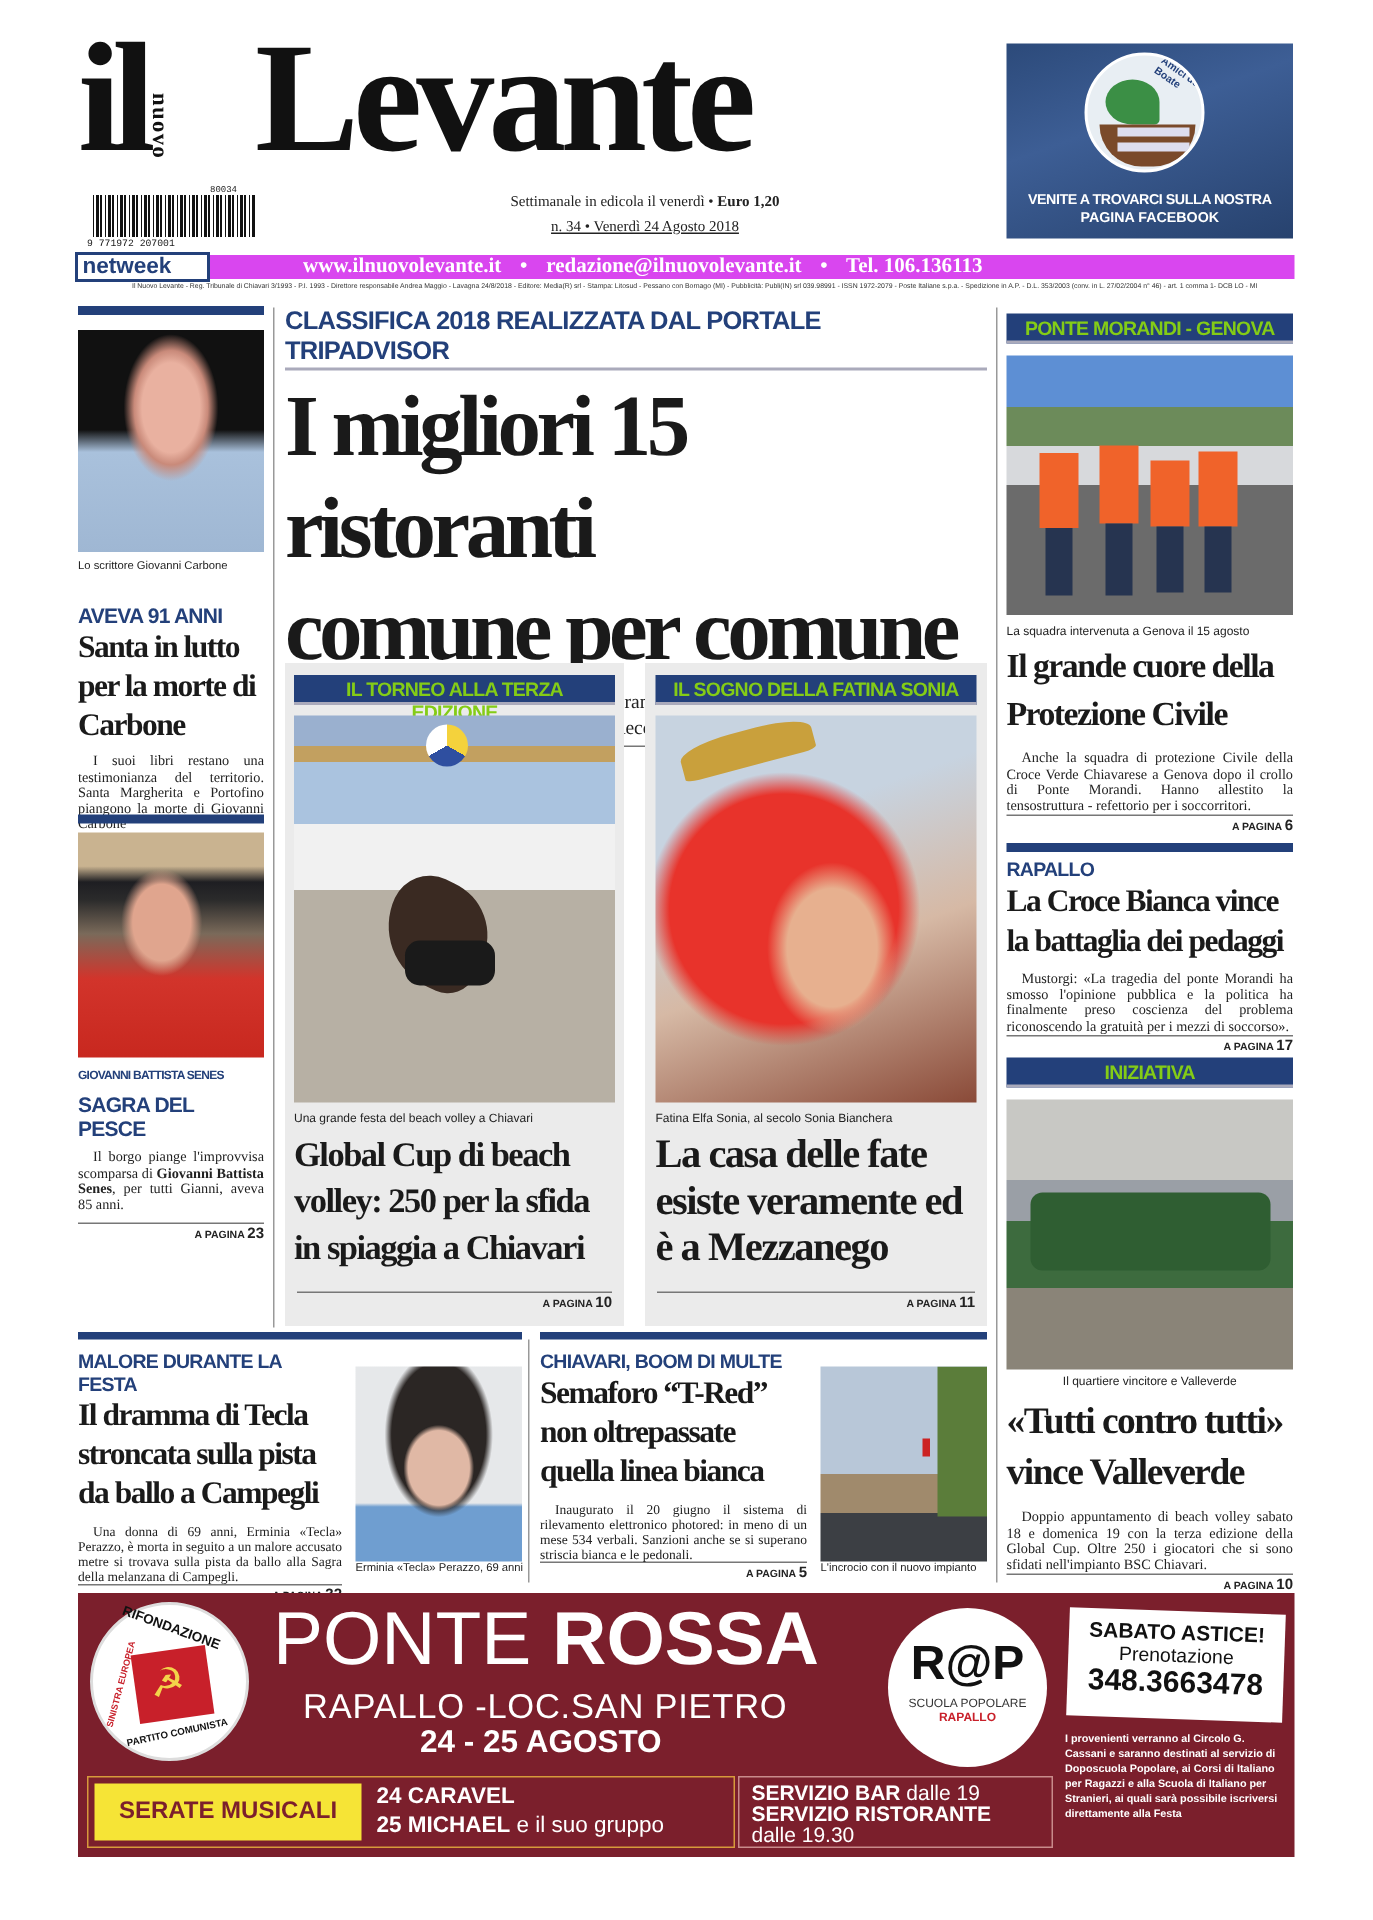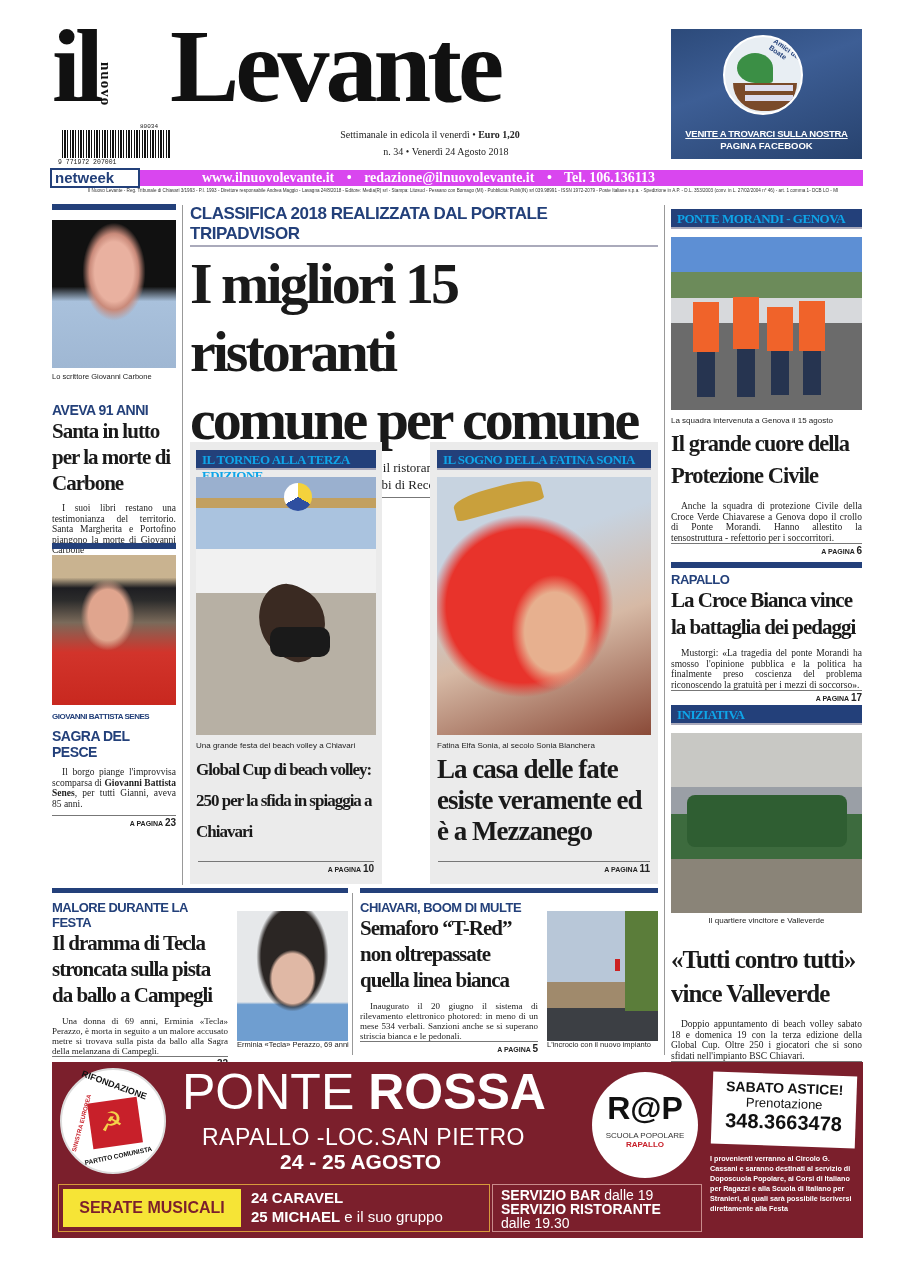--- a/index.html
+++ b/index.html
@@ -5,21 +5,21 @@
   * { box-sizing: border-box; margin: 0; padding: 0; }
   body { width: 915px; height: 1280px; background: #ffffff; font-family: "Liberation Serif", serif; color: #1a1a1a; position: relative; overflow: hidden; }
   .abs { position: absolute; }
   .serifhead { font-family: "Liberation Serif", serif; font-weight: bold; letter-spacing: -1px; color: #1a1a1a; }
   .kicker { font-family: "Liberation Sans", sans-serif; font-weight: bold; color: #23407a; text-transform: uppercase; letter-spacing: -0.5px; }
   .caption { font-family: "Liberation Sans", sans-serif; font-size: 8px; color: #222; font-weight: bold; }
   .body { font-family: "Liberation Serif", serif; font-size: 10.5px; line-height: 11px; text-align: justify; color: #222; text-indent: 10px; }
   .apag { font-family: "Liberation Sans", sans-serif; font-size: 7px; font-weight: bold; text-align: right; border-top: 1px solid #777; padding-top: 1px; color: #222; }
   .apag b { font-size: 10px; }
   .bluebar { height: 6px; background: #23407a; }
-  .section-head { background: #23407a; color: #0ea5e9; font-family: Liberation Serif, serif; font-weight: bold; font-size: 13px; padding: 2px 6px; height: 20px; letter-spacing: -0.5px; border-bottom: 2px solid #aab; }
+  .section-head { background: #23407a; color: #84cc16; font-family: Liberation Sans, sans-serif; font-weight: bold; font-size: 13px; padding: 2px 6px; height: 20px; letter-spacing: -0.5px; border-bottom: 2px solid #aab; text-align: center; }
   .photo { overflow: hidden; position: relative; }
   .vsep { position: absolute; width: 1px; background: #999; }
 </style>
 </head>
 <body>
 
 <div class="abs" style="left:52px; top:22px; width:600px; height:100px;">
   <span class="abs" style="left:0; top:-6px; font-family:'Liberation Serif',serif; font-weight:bold; font-size:104px; letter-spacing:-6px; color:#111; line-height:100px;">il</span>
   <span class="abs" style="left:62px; top:40px; transform:rotate(90deg); transform-origin:left top; font-family:'Liberation Serif',serif; font-weight:bold; font-size:15px; color:#111; letter-spacing:1px; width:60px;">nuovo</span>
   <span class="abs" style="left:118px; top:-6px; font-family:'Liberation Serif',serif; font-weight:bold; font-size:104px; letter-spacing:-4px; color:#111; line-height:100px;">Levante</span>
@@ -28,31 +28,31 @@
 <div class="abs" style="left:58px; top:126px; width:115px; height:42px;">
   <div class="abs" style="left:82px; top:-3px; font-family:'Liberation Mono',monospace; font-size:6px;">80034</div>
   <div class="abs" style="left:4px; top:4px; width:108px; height:28px; background: repeating-linear-gradient(90deg,#111 0 1px,#fff 1px 2px,#111 2px 4px,#fff 4px 5px,#111 5px 6px,#fff 6px 8px);"></div>
   <div class="abs" style="left:0; top:33px; font-family:'Liberation Mono',monospace; font-size:6.5px;">9 771972 207001</div>
 </div>
 
 <div class="abs" style="left:300px; top:129px; width:260px; text-align:center; font-size:10px; color:#222;">
   <span>Settimanale in edicola il venerdì •</span>
   <b>Euro 1,20</b>
 </div>
-<div class="abs" style="left:316px; top:146px; width:260px; text-align:center; font-size:10px; color:#222;">n. 34 • Venerdì 24 Agosto 2018</div>
+<div class="abs" style="left:300px; top:146px; width:260px; text-align:center; font-size:10px; color:#222;text-decoration:underline;">n. 34 • Venerdì 24 Agosto 2018</div>
 
 <div class="abs" style="left:671px; top:29px; width:191px; height:130px; background:linear-gradient(160deg,#2c4a7a 0%,#3d5e95 40%,#27426e 100%); overflow:hidden;">
   <div class="abs" style="left:52px; top:6px; width:80px; height:80px; border-radius:50%; background:#e8eef3; border:2px solid #fff; overflow:hidden;">
     <div class="abs" style="left:12px; top:16px; width:36px; height:30px; border-radius:50% 50% 10% 50%; background:#3b8f45;"></div>
     <div class="abs" style="left:8px; top:46px; width:64px; height:28px; background:#7a4a2a; border-radius:0 0 40px 40px;"></div>
     <div class="abs" style="left:20px; top:48px; width:48px; height:6px; background:#dde; "></div>
     <div class="abs" style="left:20px; top:58px; width:48px; height:6px; background:#dde;"></div>
     <div class="abs" style="left:44px; top:8px; width:32px; font-family:'Liberation Sans',sans-serif; font-weight:bold; font-size:7px; color:#23407a; transform:rotate(35deg); line-height:8px;">Amici del Boate</div>
   </div>
-  <div class="abs" style="left:0; top:99px; width:191px; text-align:center; color:#fff; font-family:'Liberation Sans',sans-serif; font-size:9.5px; font-weight:bold; letter-spacing:-0.3px;text-decoration:underline;">VENITE A TROVARCI SULLA NOSTRA</div>
+  <div class="abs" style="left:0; top:99px; width:191px; text-align:center; color:#fff; font-family:'Liberation Sans',sans-serif; font-size:9.5px; font-weight:bold; letter-spacing:-0.3px;">VENITE A TROVARCI SULLA NOSTRA</div>
   <div class="abs" style="left:0; top:111px; width:191px; text-align:center; color:#fff; font-family:'Liberation Sans',sans-serif; font-size:9.5px; font-weight:bold;">PAGINA FACEBOOK</div>
 </div>
 
 <div class="abs" style="left:52px; top:170px; width:811px; height:16px; background:#d946ef;">
   <div class="abs" style="left:-2px; top:-2px; width:90px; height:20px; background:#fff; border:2px solid #23407a; color:#23407a; font-family:'Liberation Sans',sans-serif; font-weight:bold; font-size:15px; line-height:15px; padding-left:3px;">netweek</div>
   <div class="abs" style="left:150px; top:0; width:660px; color:#fff; font-size:14px; line-height:16px; font-weight:bold; white-space:nowrap;">
     <a style="color:#fff; text-decoration:none;">www.ilnuovolevante.it</a>
     <span style="margin:0 9px;">•</span>
     <a style="color:#fff; text-decoration:none;">redazione@ilnuovolevante.it</a>
     <span style="margin:0 9px;">•</span>
@@ -87,29 +87,29 @@
 </div>
 
 <div class="abs" style="left:190px; top:204px; width:468px;">
   <div class="kicker" style="font-size:17px; border-bottom:2px solid #aab; padding-bottom:1px;">CLASSIFICA 2018 REALIZZATA DAL PORTALE TRIPADVISOR</div>
   <div class="serifhead" style="font-size:58px; line-height:68px; margin-top:3px; letter-spacing:-3px;">I migliori 15 ristoranti</div>
   <div class="serifhead" style="font-size:58px; line-height:68px; letter-spacing:-3px;">comune per comune</div>
   <div style="font-size:13px; line-height:17px; margin-top:5px; color:#222;">«Rocco e i suoi Fratelli» a Rapallo è il ristorante che ha ottenuto più recensioni seguito da «O' Vittorio» e «Manuelina», entrambi di Recco</div>
   <div class="apag" style="margin-top:4px;"><span>A PAGINA</span> <b>2 e 3</b></div>
 </div>
 
-<div class="abs" style="left:190px; top:442px; width:192px; height:442px; background:#ebebeb; padding:8px 6px;">
+<div class="abs" style="left:190px; top:442px; width:226px; height:442px; background:#ebebeb; padding:8px 6px;">
   <div class="section-head">IL TORNEO ALLA TERZA EDIZIONE</div>
   <div class="photo" style="margin-top:7px; height:258px; background:linear-gradient(180deg,#9ab0cf 0 8%, #c2a060 8% 12%, #aac3df 12% 28%, #f1f1f1 28% 45%, #b7b0a4 45% 100%);">
     <div class="abs" style="left:88px; top:6px; width:28px; height:28px; border-radius:50%; background:conic-gradient(#f4d23c 0 120deg,#2f4fa0 120deg 240deg,#fff 240deg);"></div>
     <div class="abs" style="left:60px; top:110px; width:70px; height:70px; border-radius:40% 60% 30% 70%; background:#3a2a22; transform:rotate(25deg);"></div>
     <div class="abs" style="left:74px; top:150px; width:60px; height:30px; background:#1a1a1a; border-radius:10px;"></div>
   </div>
   <div class="caption" style="margin-top:6px; font-weight:normal;">Una grande festa del beach volley a Chiavari</div>
-  <div class="serifhead" style="font-size:17px; line-height:31px; margin-top:4px;">Global Cup di beach volley: 250 per la sfida in spiaggia a Chiavari</div>
+  <div class="serifhead" style="font-size:23px; line-height:31px; margin-top:4px;">Global Cup di beach volley: 250 per la sfida in spiaggia a Chiavari</div>
   <div class="apag" style="position:absolute; left:8px; right:8px; bottom:10px;"><span>A PAGINA</span> <b>10</b></div>
 </div>
 
 <div class="abs" style="left:430px; top:442px; width:228px; height:442px; background:#ebebeb; padding:8px 7px;">
   <div class="section-head">IL SOGNO DELLA FATINA SONIA</div>
   <div class="photo" style="margin-top:7px; height:258px; background:radial-gradient(ellipse at 55% 60%, #e7b08f 0 18%, transparent 26%), radial-gradient(ellipse at 40% 50%, #e8332b 0 42%, transparent 50%), linear-gradient(160deg,#c7d3e0 0 30%, #d6b9a5 60%, #8a4a38 100%);">
     <div class="abs" style="left:16px; top:10px; width:90px; height:24px; background:#c9a03c; border-radius:40% 40% 10% 10%; transform:rotate(-15deg);"></div>
   </div>
   <div class="caption" style="margin-top:6px; font-weight:normal;">Fatina Elfa Sonia, al secolo Sonia Bianchera</div>
   <div class="serifhead" style="font-size:27px; line-height:31px; margin-top:4px;">La casa delle fate esiste veramente ed è a Mezzanego</div>
@@ -141,21 +141,21 @@
   <div class="body" style="margin-top:7px; font-size:9.5px; line-height:10.5px;">Mustorgi: «La tragedia del ponte Morandi ha smosso l'opinione pubblica e la politica ha finalmente preso coscienza del problema riconoscendo la gratuità per i mezzi di soccorso».</div>
   <div class="apag"><span>A PAGINA</span> <b>17</b></div>
 </div>
 
 <div class="abs" style="left:671px; top:705px; width:191px;">
   <div class="section-head">INIZIATIVA</div>
   <div class="photo" style="margin-top:8px; height:180px; background:linear-gradient(180deg,#c8c8c4 0 30%, #9a9fa6 30% 45%, #3d6b3e 45% 70%, #8a8478 70% 100%);">
     <div class="abs" style="left:16px; top:62px; width:160px; height:52px; background:#2f5e32; border-radius:8px;"></div>
   </div>
   <div class="caption" style="margin-top:3px; font-weight:normal;text-align:center;">Il quartiere vincitore e Valleverde</div>
-  <div class="serifhead" style="font-size:25px; line-height:34px; margin-top:18px;">«Tutti contro tutti» vince Valleverde</div>
+  <div class="serifhead" style="font-size:25px; line-height:34px; margin-top:6px;">«Tutti contro tutti» vince Valleverde</div>
   <div class="body" style="margin-top:8px; font-size:9.5px; line-height:10.5px;">Doppio appuntamento di beach volley sabato 18 e domenica 19 con la terza edizione della Global Cup. Oltre 250 i giocatori che si sono sfidati nell'impianto BSC Chiavari.</div>
   <div class="apag"><span>A PAGINA</span> <b>10</b></div>
 </div>
 
 <div class="abs" style="left:52px; top:888px; width:296px;">
   <div class="bluebar" style="height:5px;"></div>
   <div class="abs" style="left:0; top:12px; width:176px;">
     <div class="kicker" style="font-size:13px;">MALORE DURANTE LA FESTA</div>
     <div class="serifhead" style="font-size:21px; line-height:26px;">Il dramma di Tecla stroncata sulla pista da ballo a Campegli</div>
     <div class="body" style="margin-top:8px; font-size:9px; line-height:10px;">Una donna di 69 anni, Erminia «Tecla» Perazzo, è morta in seguito a un malore accusato metre si trovava sulla pista da ballo alla Sagra della melanzana di Campegli.</div>

